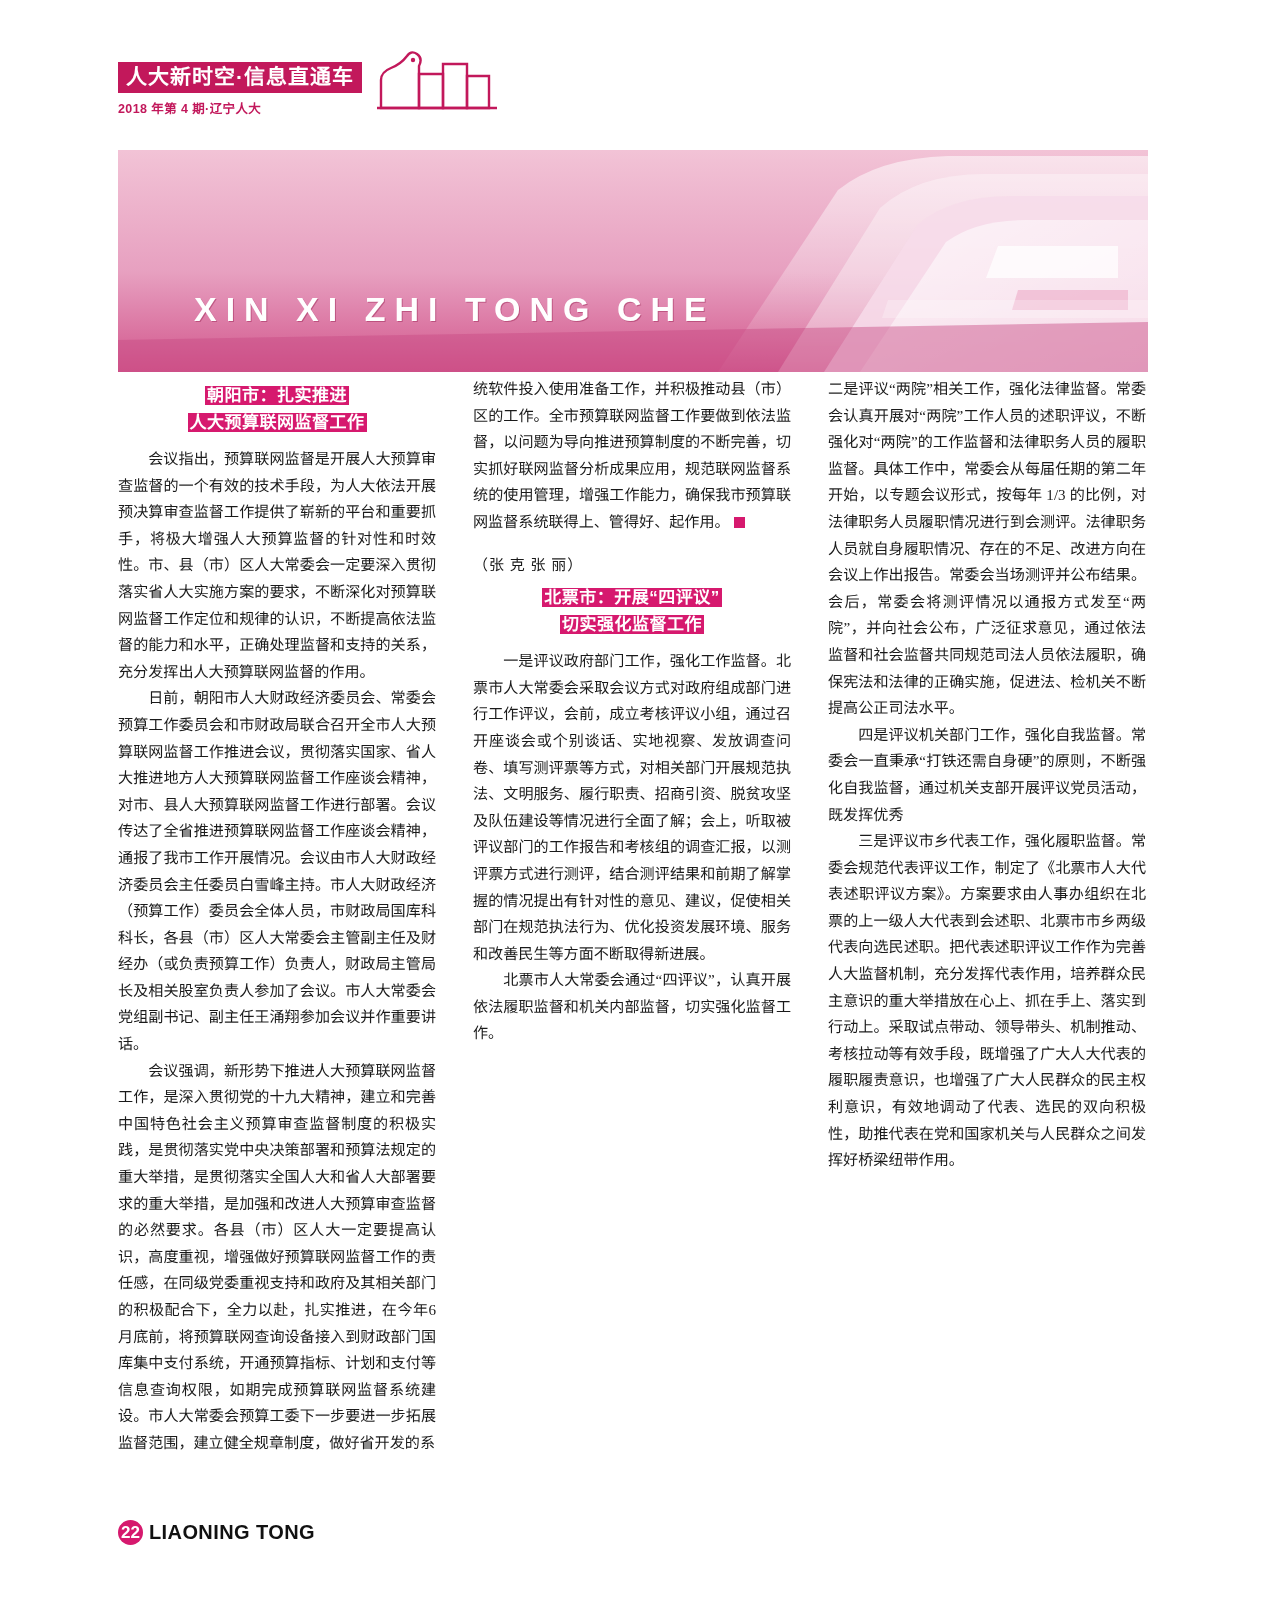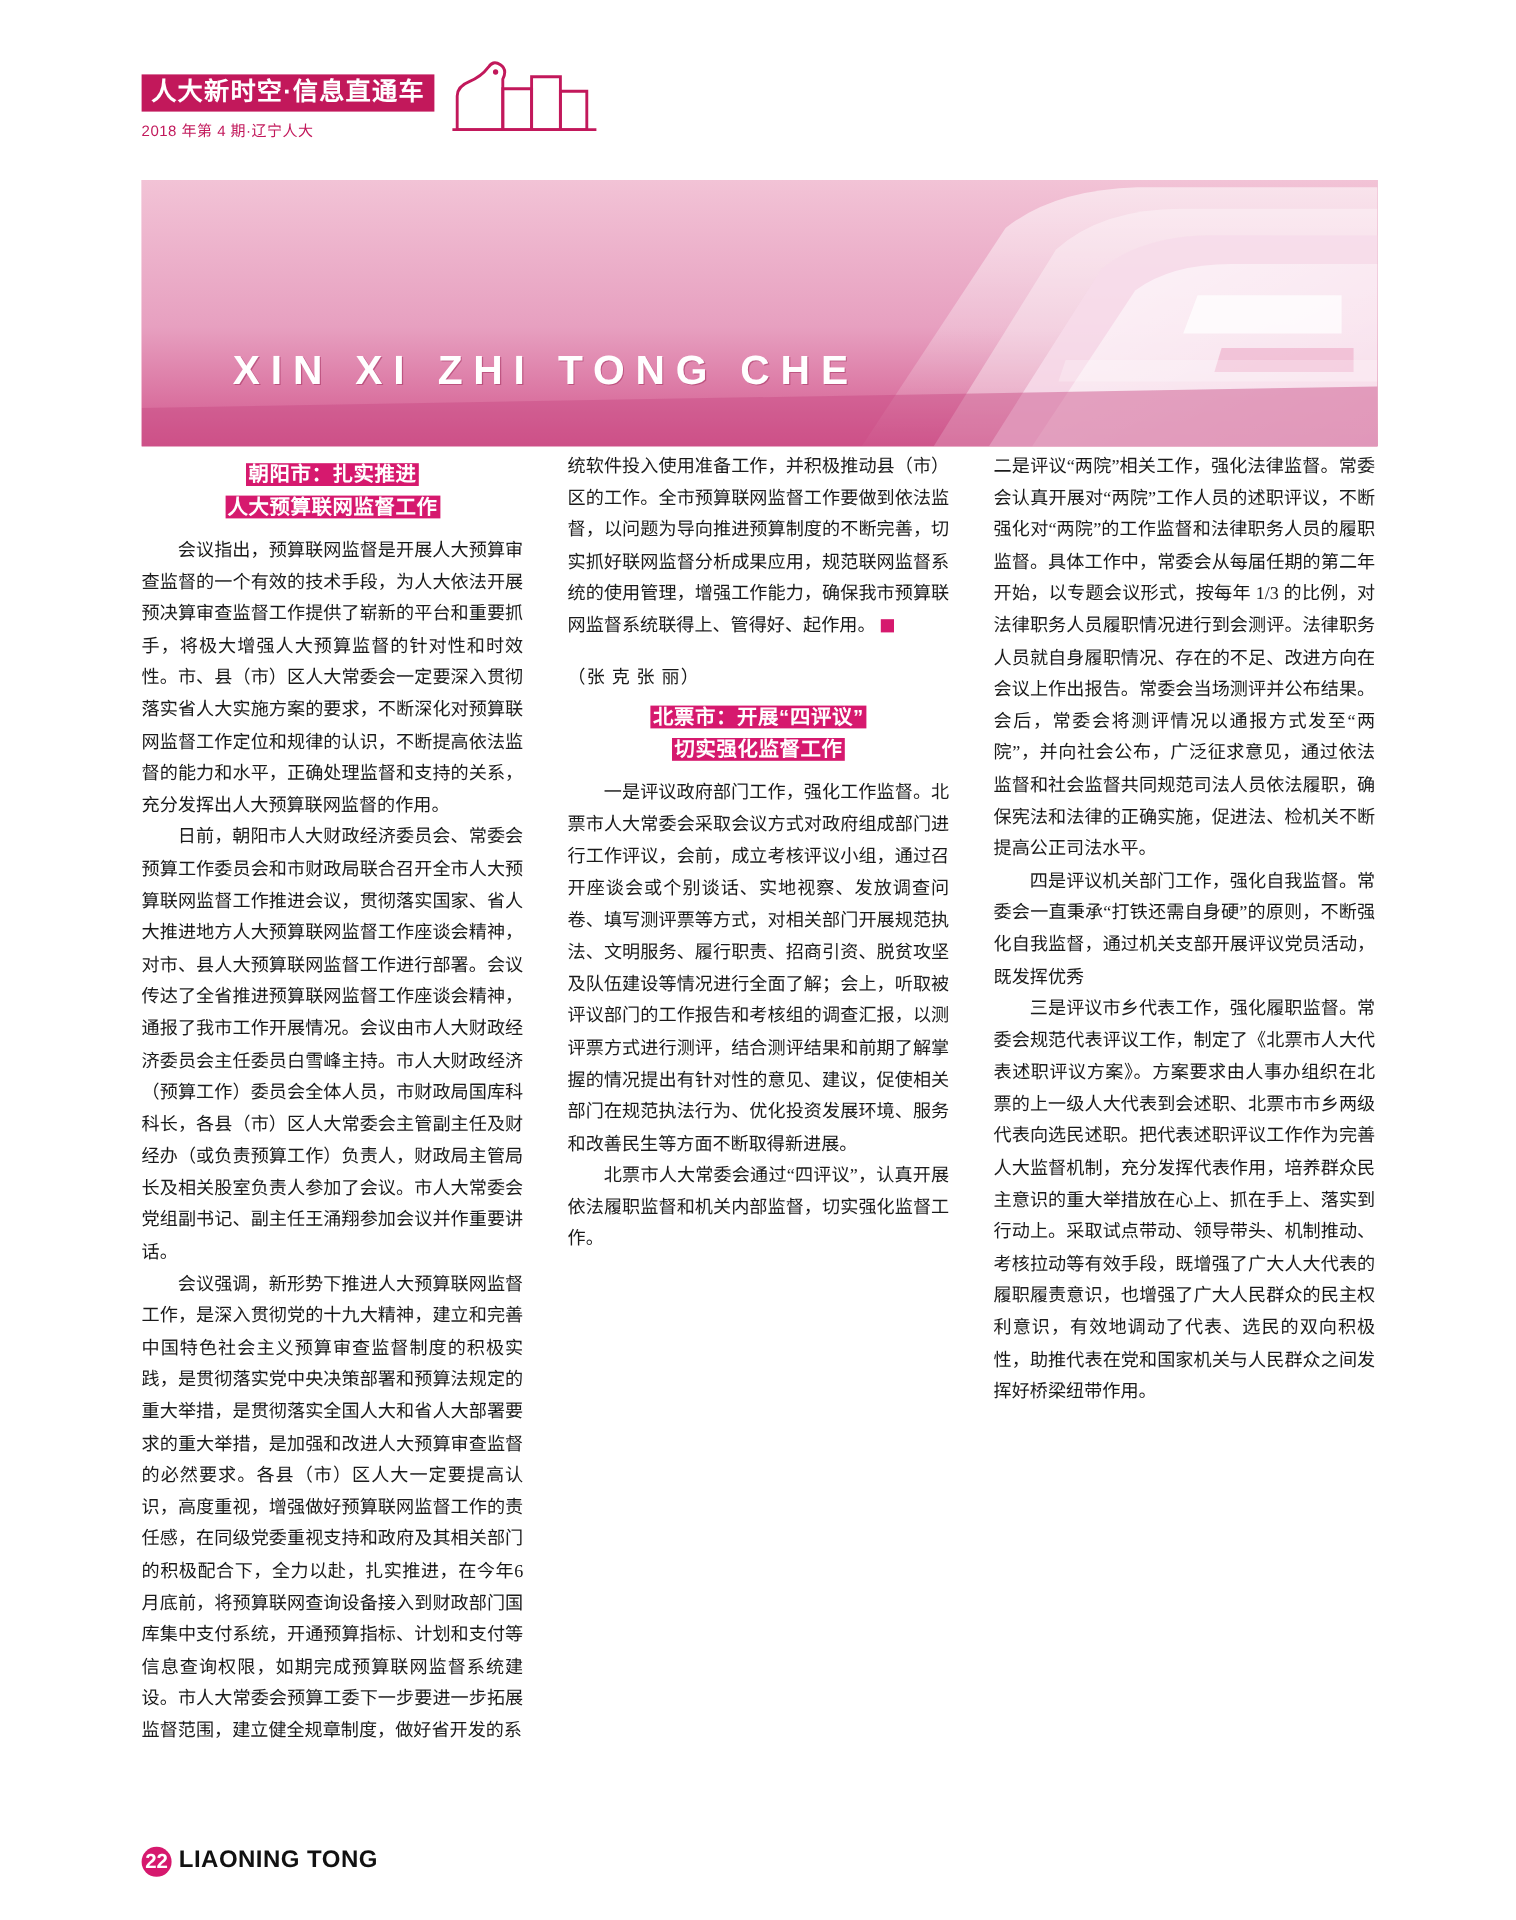--- a/index.html
+++ b/index.html
@@ -33,21 +33,21 @@
     color: #ffffff;
     background: #c2185b;
     display: inline-block;
     padding: 3px 8px 4px 8px;
     line-height: 1.15;
   }
   .masthead-sub {
     margin-top: 5px;
     font-family: "Liberation Sans", sans-serif;
     font-size: 12.5px;
-    font-weight: normal;
+    font-weight: bold;
     color: #c2185b;
     letter-spacing: 0.4px;
   }
   .masthead-logo {
     position: absolute;
     left: 255px;
     top: -12px;
     width: 140px;
     height: 70px;
   }
@@ -143,22 +143,22 @@
     margin-left: 4px;
     vertical-align: -1px;
   }
 
   
   .footer {
     position: absolute;
     left: 118px;
     top: 1520px;
     display: flex;
+    align-items: center;
     gap: 6px;
-    margin-top: 19px;
   }
   .page-num {
     font-family: "Liberation Sans", sans-serif;
     font-weight: bold;
     font-size: 17px;
     color: #ffffff;
     background: #d6196e;
     border-radius: 50%;
     width: 25px;
     height: 25px;

